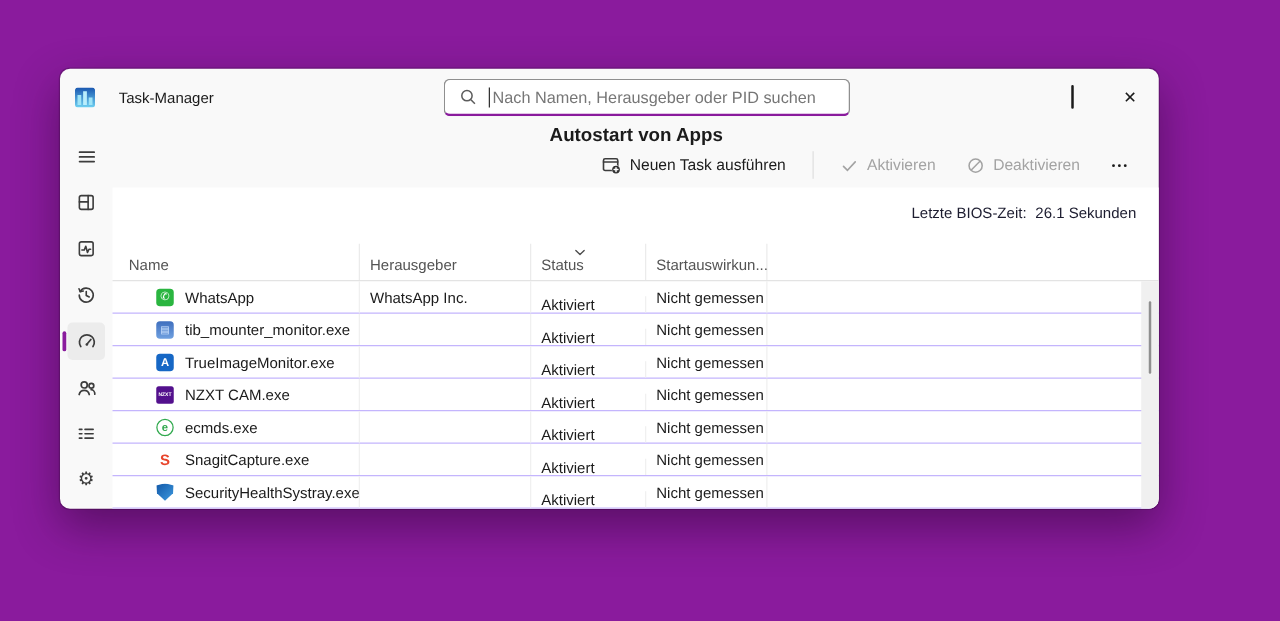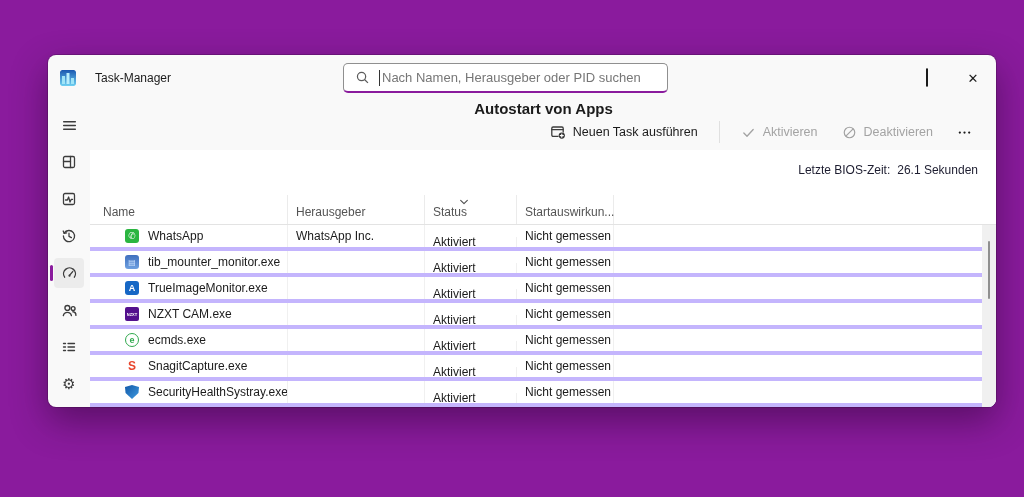--- a/index.html
+++ b/index.html
@@ -1,31 +1,31 @@
 <!DOCTYPE html>
 <html><head>
 <meta charset="utf-8">
 <style>
   * { box-sizing: border-box; margin: 0; padding: 0; }
   html,body { width:1024px; height:497px; overflow:hidden; }
   body { font-family: "Liberation Sans", "DejaVu Sans", sans-serif; }
   .stage { position:relative; width:1024px; height:497px; background:#8a1b9d; }
 
   .window {
-    position:absolute; left:48px; top:55px; width:948px; height:352px;
+    position:absolute; left:48px; top:55px; width:879px; height:352px;
     background:#f9f9f9; border-radius:8px; overflow:hidden;
     box-shadow:0 14px 36px rgba(30,0,36,.45), 0 0 0 1px rgba(0,0,0,.18);
   }
 
   
   .titlebar { position:relative; height:45px; display:flex; align-items:center; }
   .app-icon { width:16px; height:16px; margin-left:12px; border-radius:2px; flex:0 0 auto; }
   .app-title { margin-left:19px; font-size:12px; color:#1b1b1b; }
   .searchbox {
-    position:absolute; left:295px; top:8px; width:325px; height:30px;
+    position:absolute; left:307px; top:8px; width:325px; height:30px;
     background:#fff; border:1px solid #8f8f8f; border-bottom:2px solid #8a1b9d;
     border-radius:5px; display:flex; align-items:center;
   }
   .searchbox .mag { margin-left:11px; display:flex; }
   .caret { width:1px; height:16px; background:#333; margin-left:9px; }
   .searchbox input {
     flex:1; border:none; outline:none; background:transparent;
     font-family:inherit; font-size:13px; color:#1b1b1b; padding:0 8px 0 2px;
   }
   .searchbox input::placeholder { color:#767676; opacity:1; }
@@ -70,21 +70,21 @@
   .thead { display:flex; height:30px; border-bottom:1px solid #e3e3e3; }
   .hcell { position:relative; display:flex; align-items:flex-end; padding:0 0 5px 8px;
            font-size:12px; color:#545454; border-right:1px solid #ebebeb; }
   .hcell.c0 { width:198px; padding-left:13px; }
   .hcell.c1 { width:137px; }
   .hcell.c2 { width:92px; }
   .hcell.c3 { width:97px; }
   .hcell.filler { flex:1; border-right:none; }
   .sort-chevron { position:absolute; left:34px; top:0; color:#4d4d4d; }
 
-  .trow { display:flex; height:26px; border-bottom:4px solid #c4b5fd; }
+  .trow { display:flex; height:26px; border-bottom:1px solid #c4b5fd; }
   .cell { display:flex; align-items:center; font-size:12px; color:#1b1b1b;
           padding-left:8px; border-right:1px solid #f0f0f0; overflow:hidden; white-space:nowrap; }
   .cell.c0 { width:198px; padding-left:35px; }
   .cell.c1 { width:137px; }
   .cell.c2 { width:92px;margin-top:12px; }
   .cell.c3 { width:97px; }
   .cell.filler { flex:1; border-right:none; }
 
   .appicon { width:14px; height:14px; margin-right:9px; flex:0 0 auto;
              display:inline-flex; align-items:center; justify-content:center;

